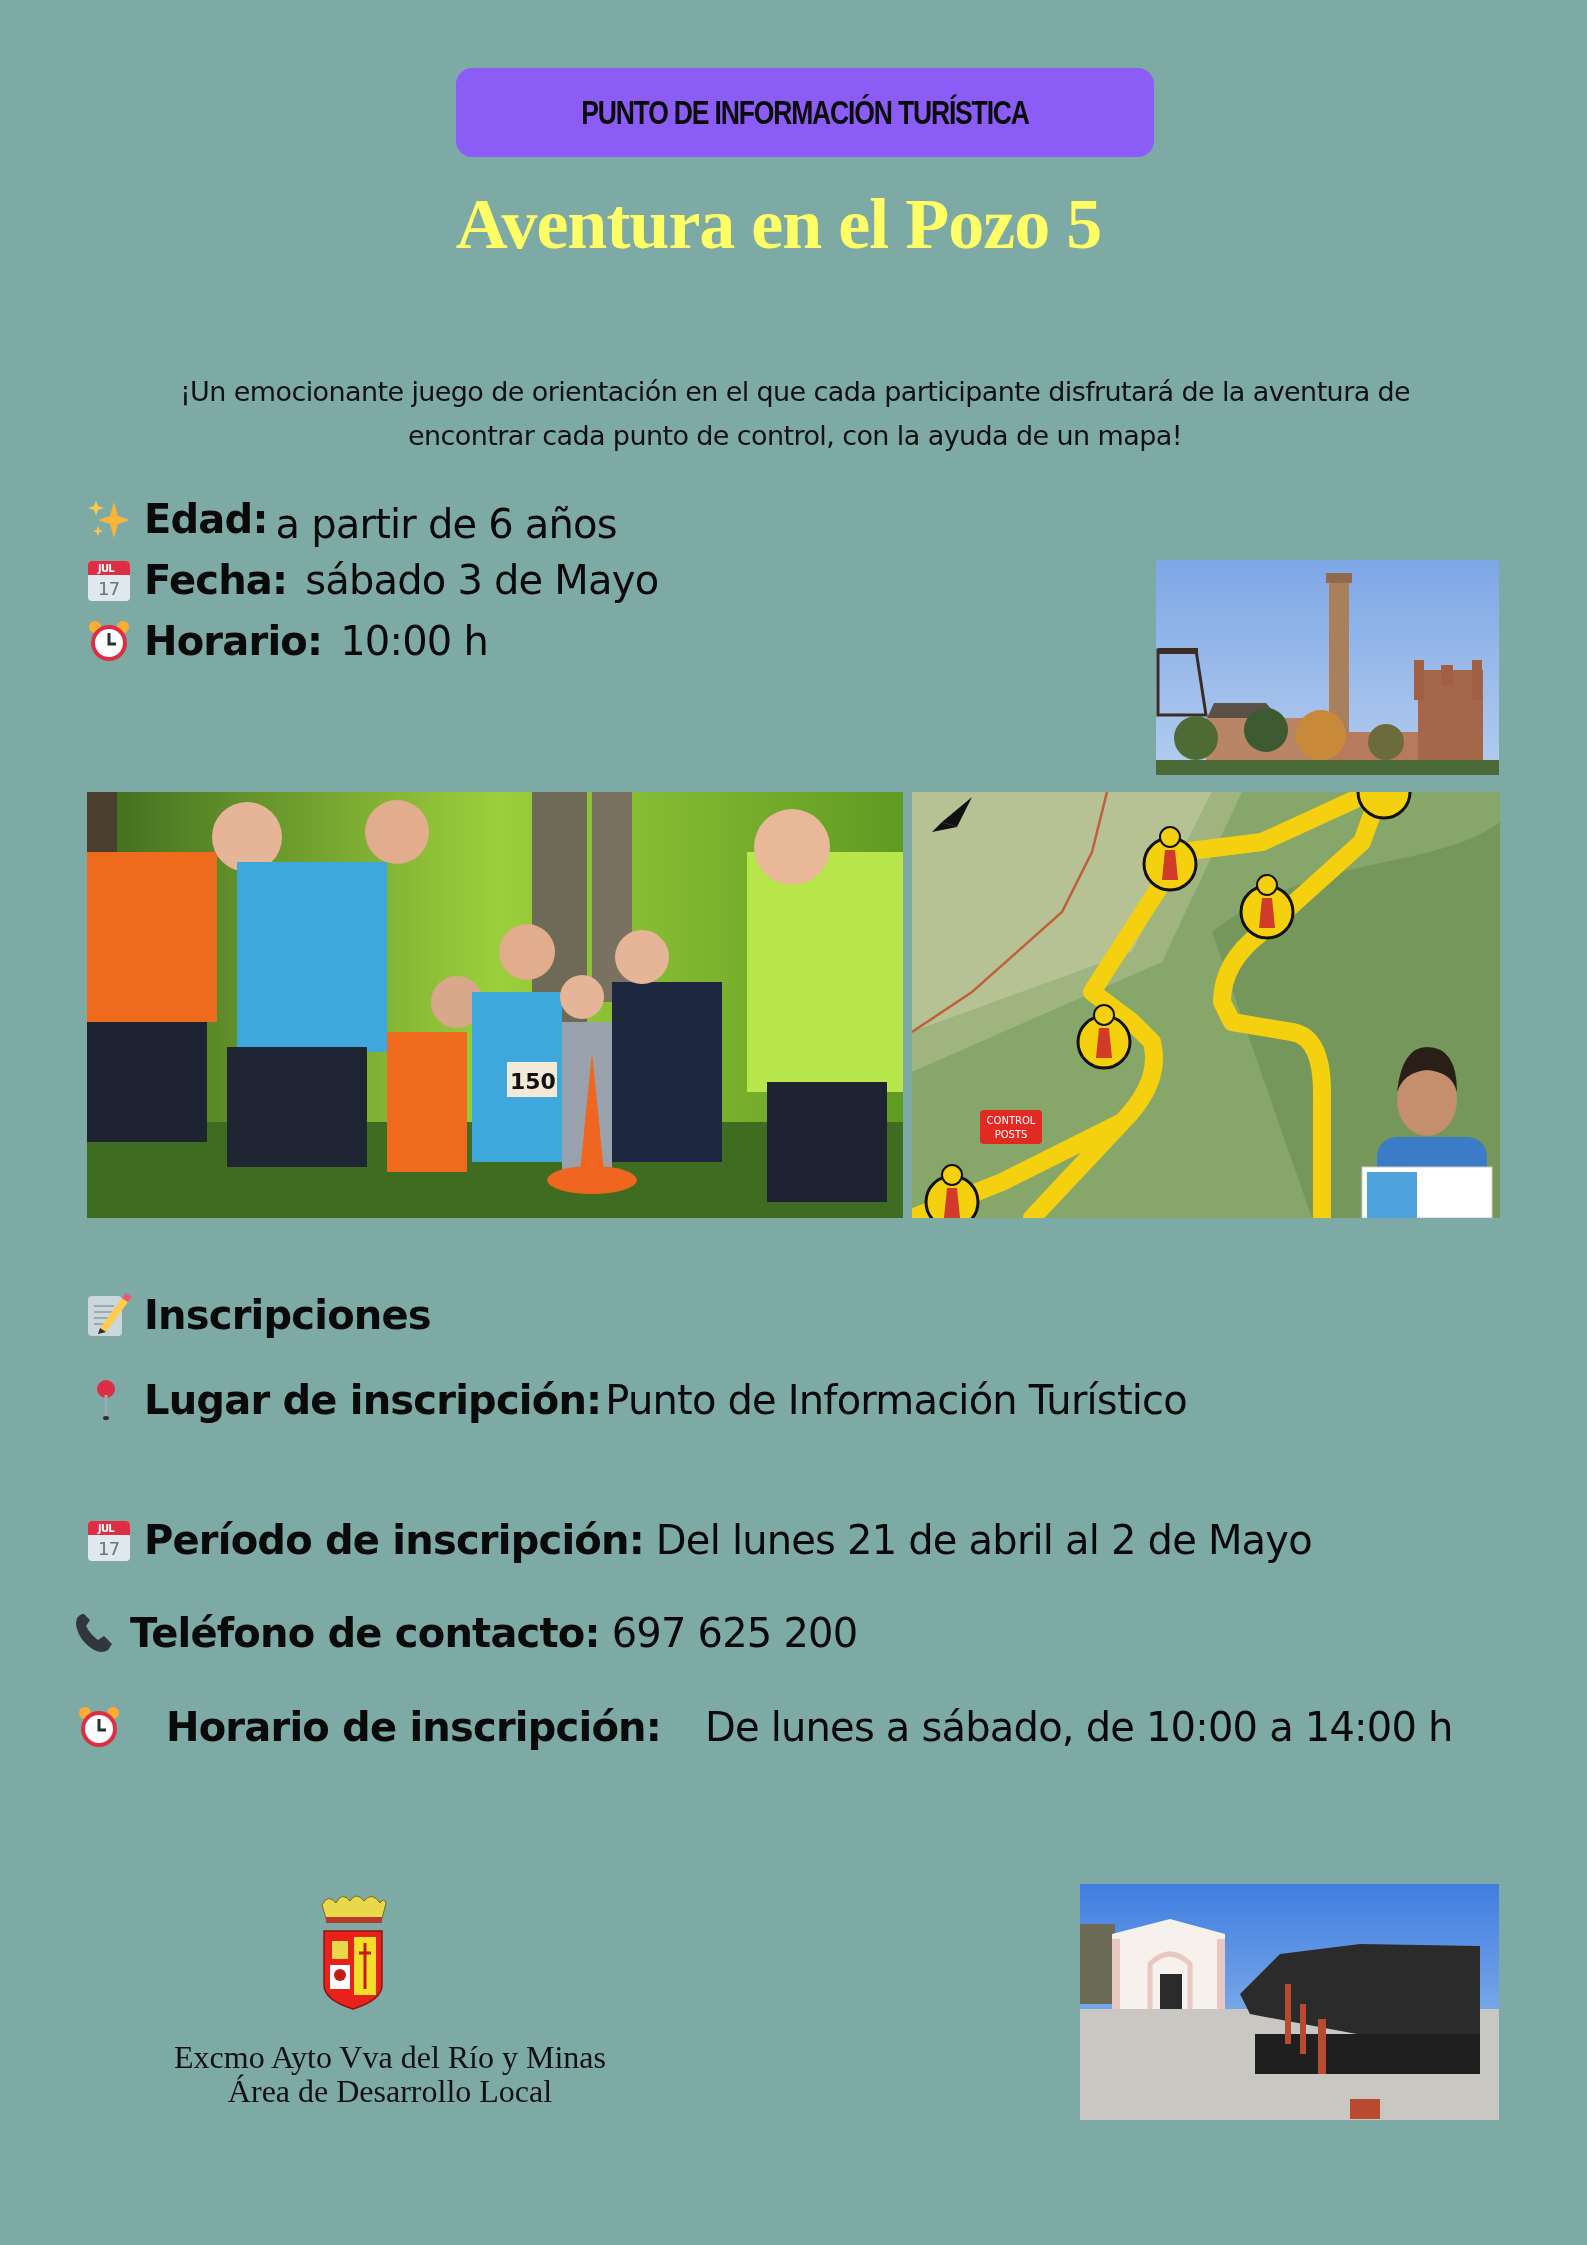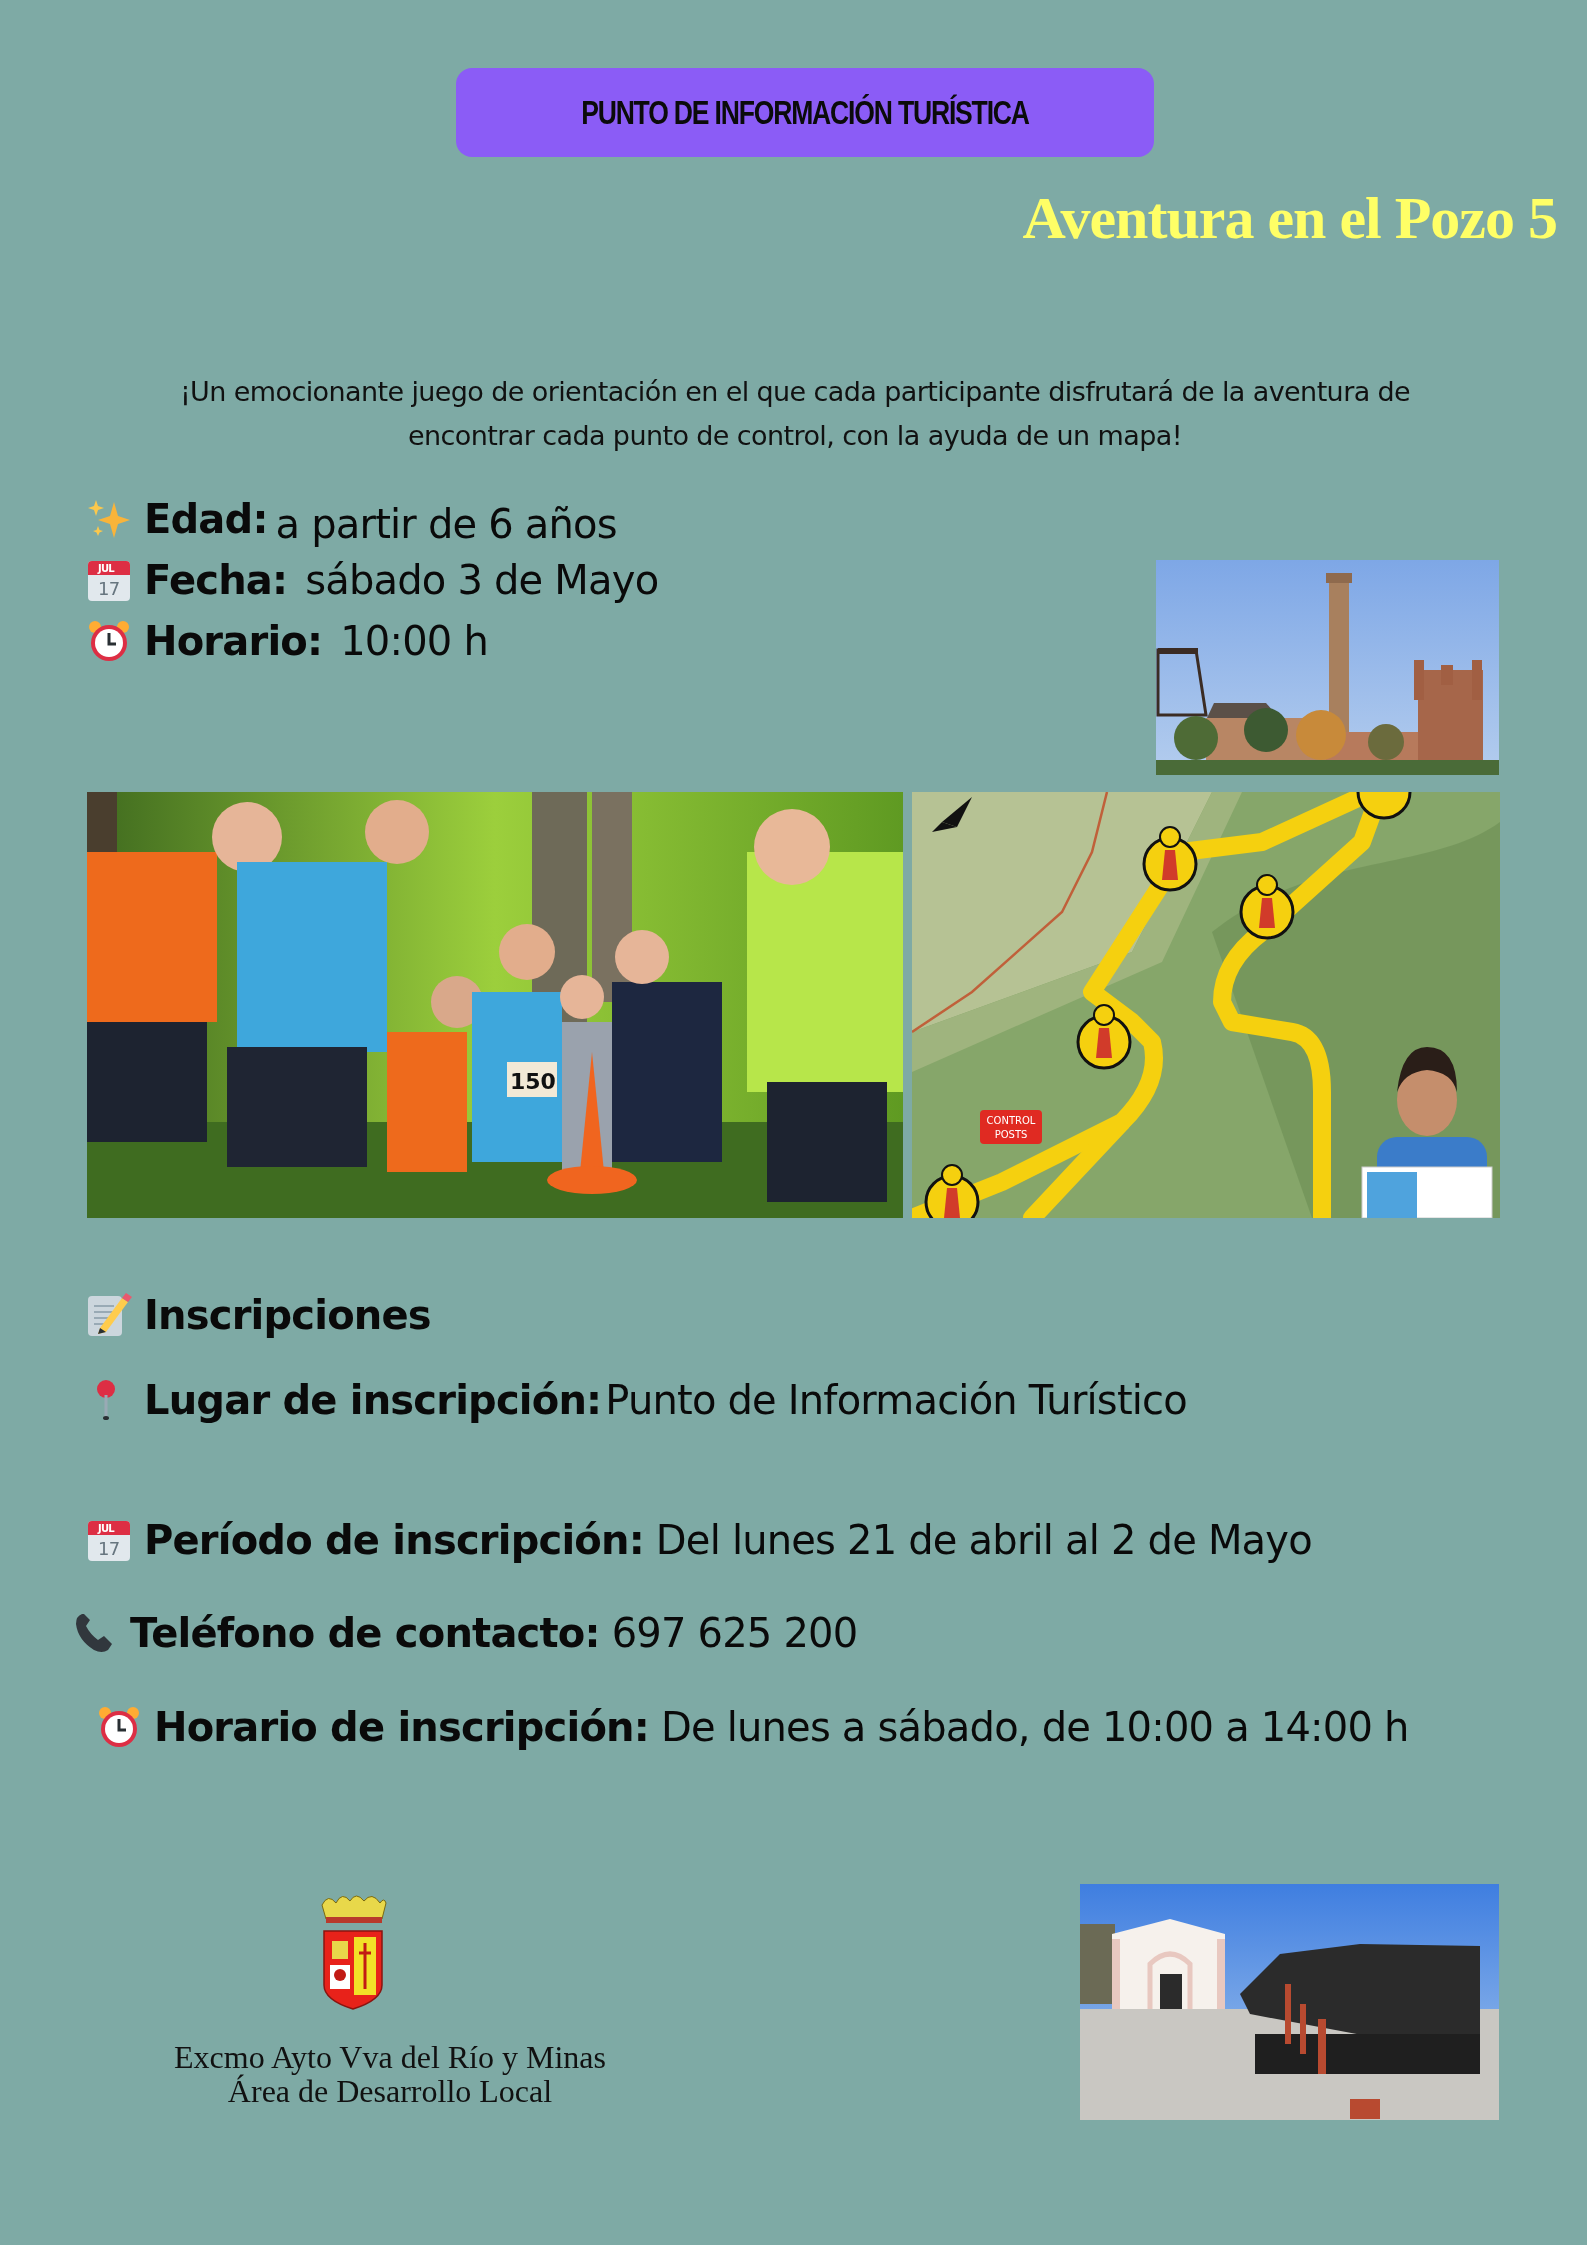--- a/index.html
+++ b/index.html
@@ -26,25 +26,25 @@
       font-size: 34px;
       letter-spacing: -1.5px;
       transform: scaleX(0.78);
       display: inline-block;
       color: #0b0b0b;
     }
 
     
     .title {
       left: 0; top: 185px; width: 1587px;
-      text-align: right;
+      text-align: center;
       padding-right: 30px;
       font-family: "Liberation Serif", serif;
       font-weight: bold;
-      font-size: 60px;
+      font-size: 72px;
       color: #ffff66;
       letter-spacing: -1px;
       line-height: 1.1;
     }
 
     
     .intro {
       left: 110px; top: 370px; width: 1370px;
       text-align: center;
       font-size: 27px;
@@ -298,21 +298,21 @@
 <div class="abs info-row" style="left:72px; top:1603px; height:60px;">
   <span class="icon">
     <svg viewBox="0 0 46 46">
         <path d="M10 4 Q4 6 4 14 Q6 30 22 40 Q30 44 36 40 L40 34 L32 26 L26 30 Q18 24 14 16 L18 10 L12 4 Z" fill="#31373d"></path>
       </svg>
   </span>
   <span class="lbl">Teléfono de contacto:</span>
   <span class="val">697 625 200</span>
 </div>
 
-<div class="abs info-row" style="left:96px; top:1697px; height:60px;">
+<div class="abs info-row" style="left:76px; top:1697px; height:60px;gap:32px;">
   <span class="icon">
     <svg viewBox="0 0 46 46">
         <circle cx="9" cy="9" r="6" fill="#ffac33"></circle>
         <circle cx="37" cy="9" r="6" fill="#ffac33"></circle>
         <circle cx="23" cy="25" r="18" fill="#dd2e44"></circle>
         <circle cx="23" cy="25" r="14" fill="#fff"></circle>
         <path d="M23 15 L23 26 L30 26" stroke="#292f33" stroke-width="3" fill="none"></path>
       </svg>
   </span>
   <span class="lbl">Horario de inscripción:</span>

